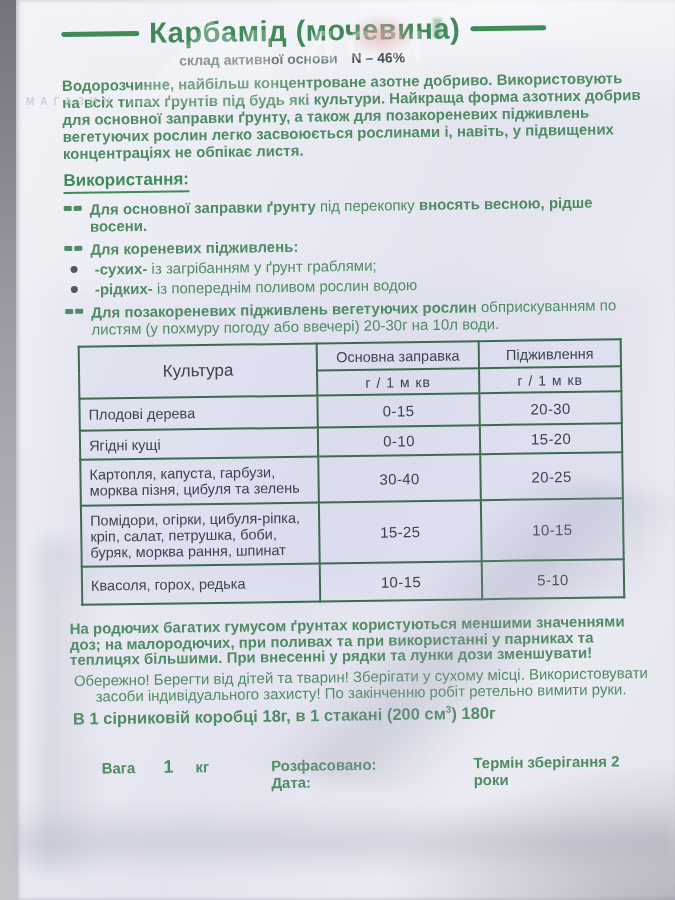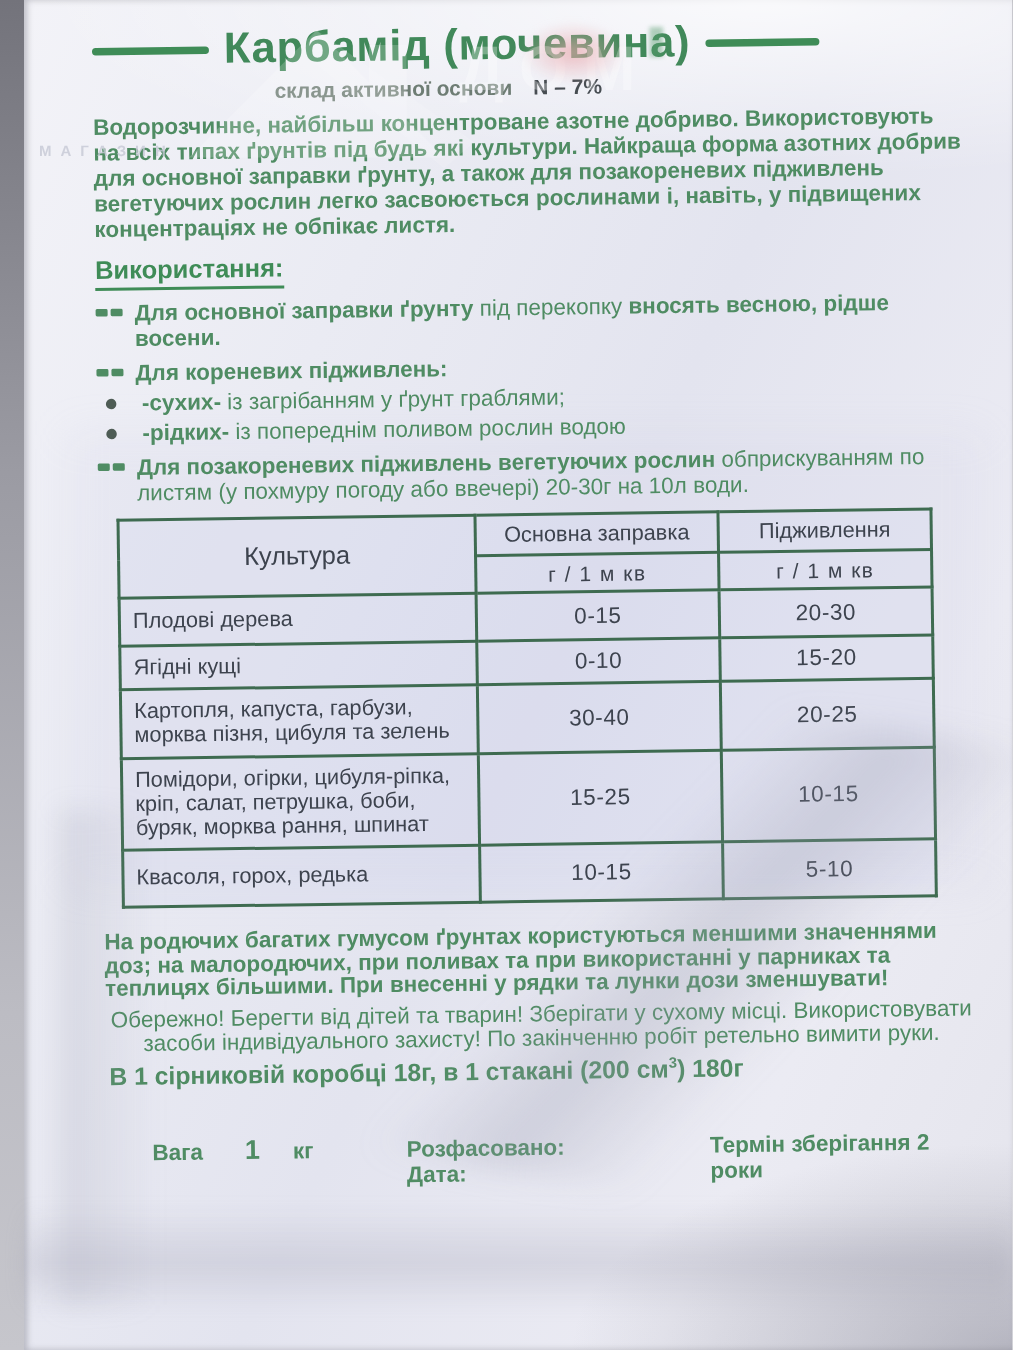--- a/index.html
+++ b/index.html
@@ -86,21 +86,21 @@
   <div class="content">
 
     <div class="title-row">
       <span class="rule l"></span>
       <h1 class="title">Карбамід (мочевина)</h1>
       <span class="rule r"></span>
     </div>
 
     <div class="subtitle">
       <span class="lbl">склад активної основи</span>
-      <span class="val">N – 7%</span>
+      <span class="val">N – 46%</span>
     </div>
 
     <p class="intro">Водорозчинне, найбільш концентроване азотне добриво. Використовують на всіх типах ґрунтів під будь які культури. Найкраща форма азотних добрив для основної заправки ґрунту, а також для позакореневих підживлень вегетуючих рослин легко засвоюється рослинами і, навіть, у підвищених концентраціях не обпікає листя.</p>
 
     <h2 class="usage-h">Використання:</h2>
 
     <ul class="usage" id="usage-list">
         <li class="lvl1">
           <span class="mk mk-dash">
             <i></i>

